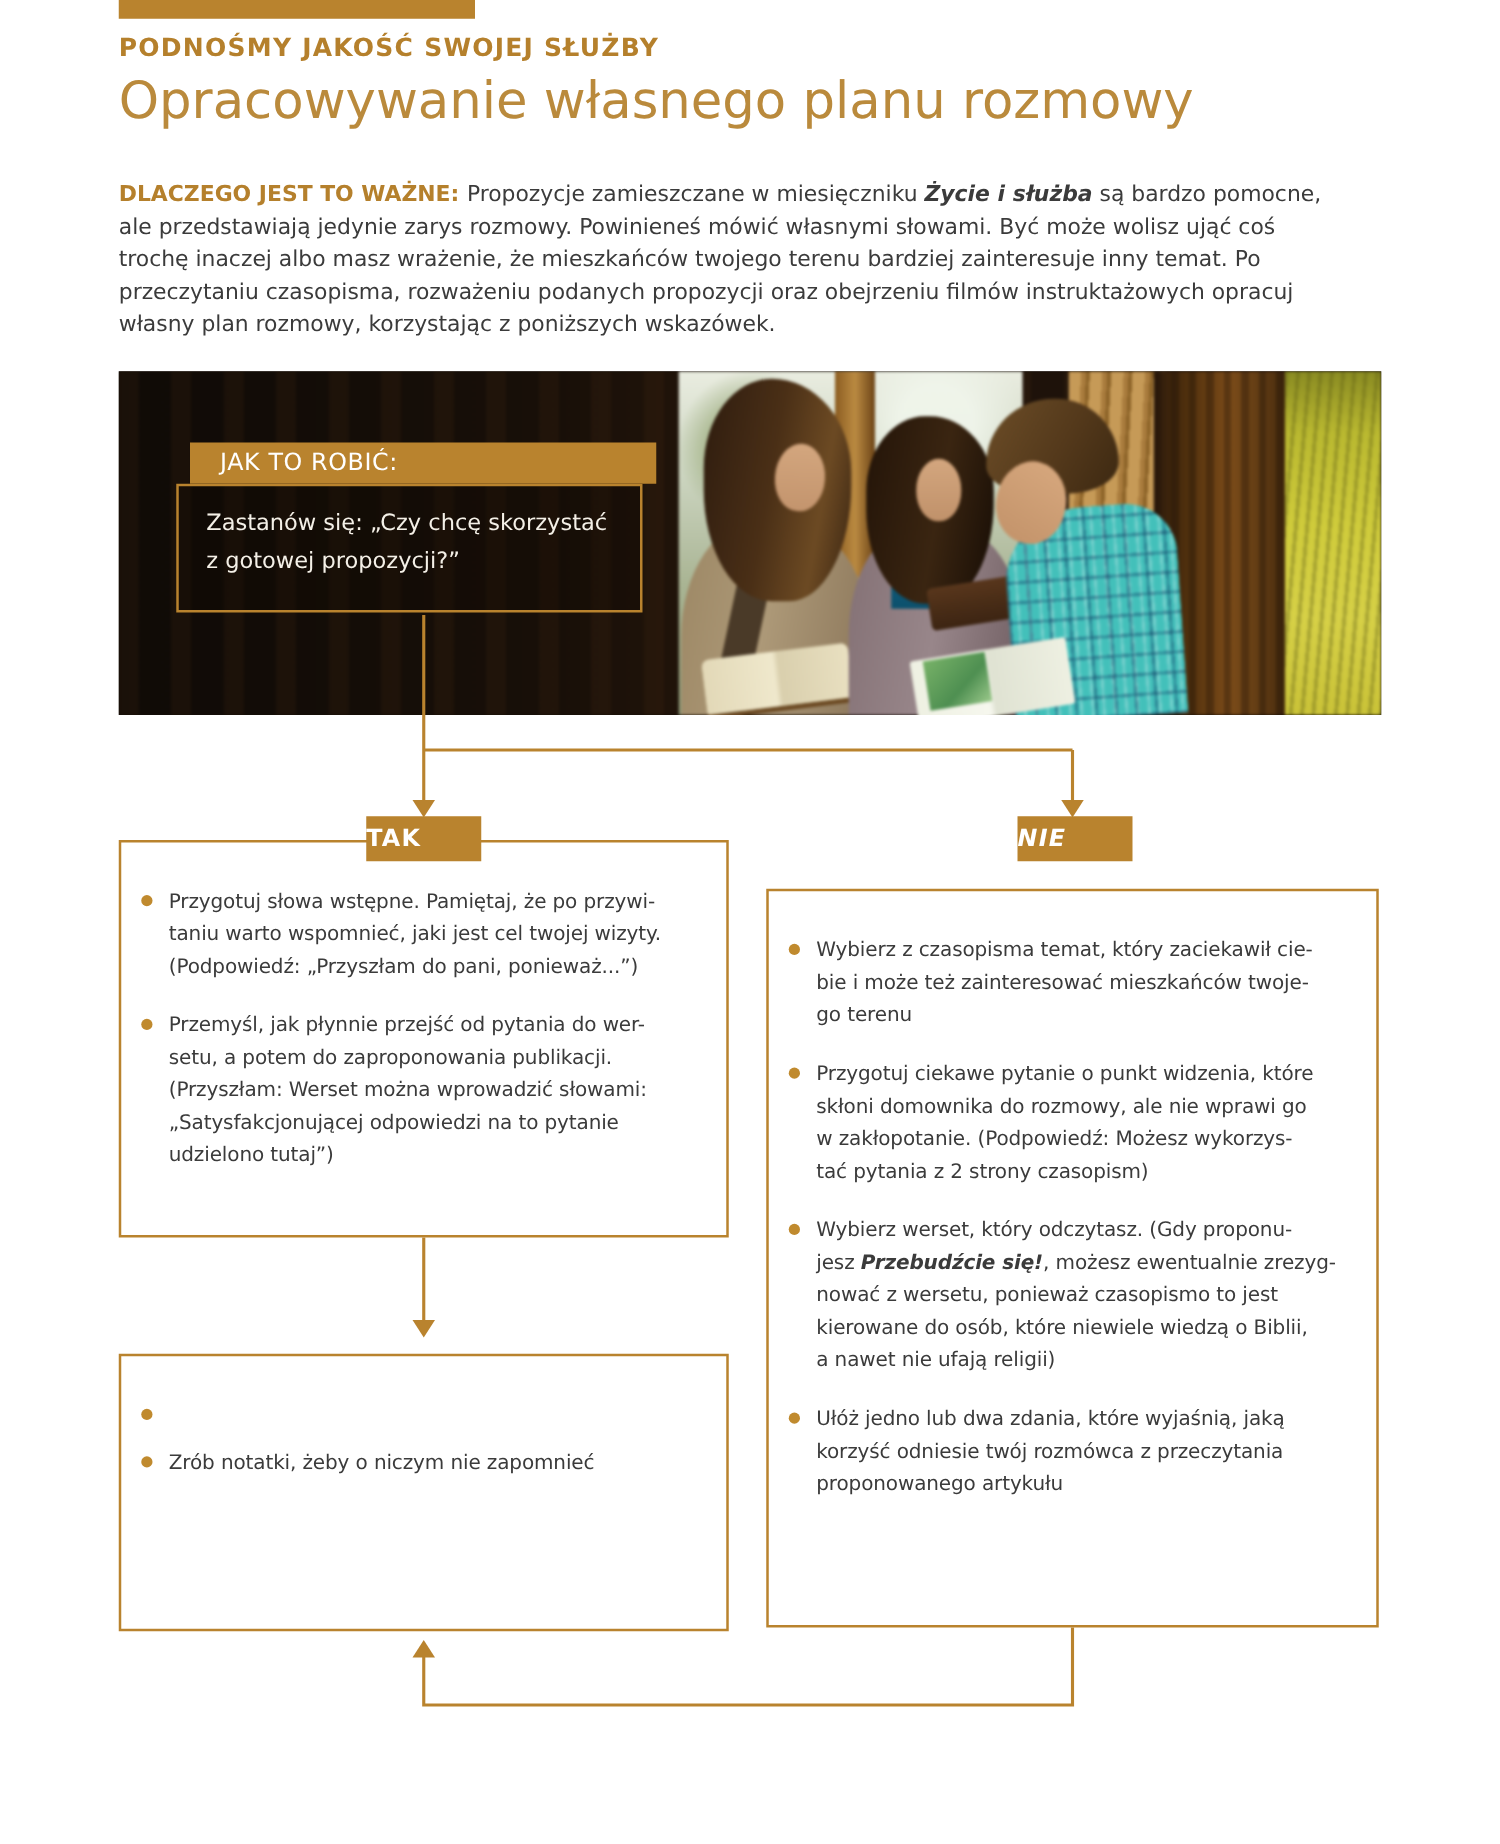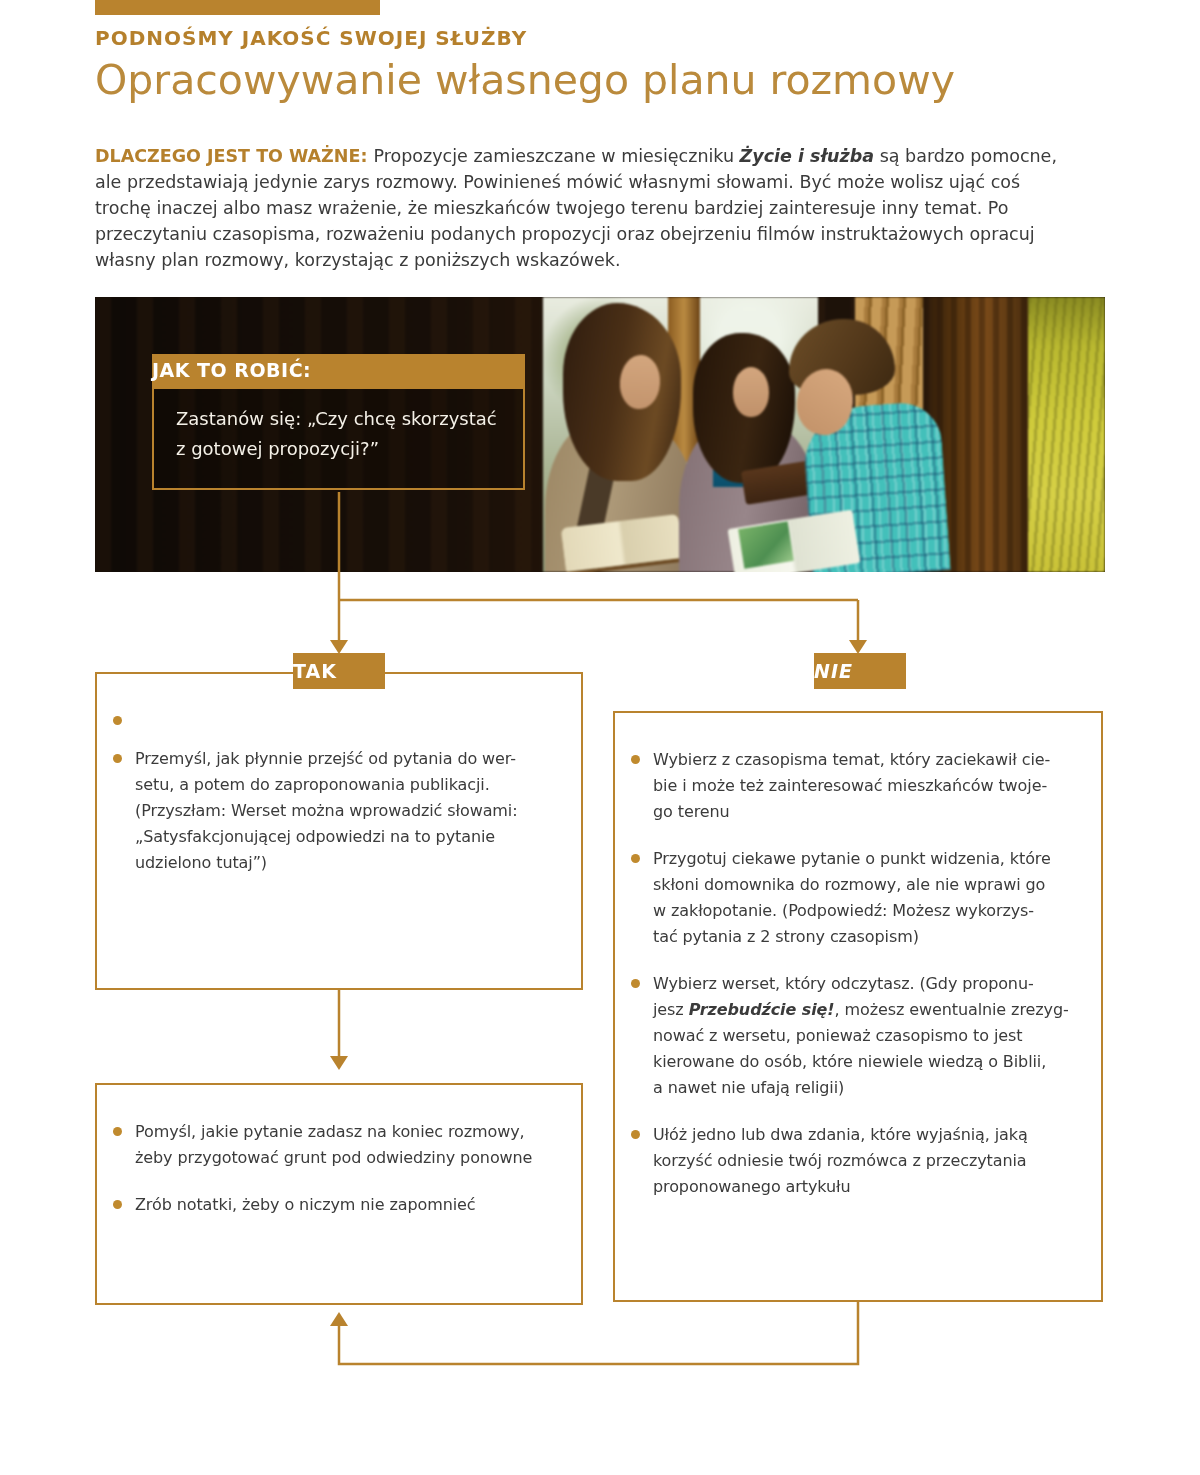--- a/index.html
+++ b/index.html
@@ -57,22 +57,22 @@
   .man-shirt{left:712px;top:108px;width:138px;height:170px;border-radius:48% 30% 0 0/34% 24% 0 0;transform:rotate(-4deg);background-color:#45bfba;background-image:
       repeating-linear-gradient(90deg, rgba(18,58,96,.45) 0 2px, rgba(0,0,0,0) 2px 16px),
       repeating-linear-gradient(0deg, rgba(18,58,96,.45) 0 2px, rgba(0,0,0,0) 2px 16px),
       repeating-linear-gradient(90deg, rgba(255,255,255,.28) 7px 9px, rgba(0,0,0,0) 9px 16px);}
   .man-hair{left:694px;top:22px;width:106px;height:76px;border-radius:52% 48% 40% 36%/70% 68% 34% 30%;background:linear-gradient(120deg,#6b4d28 0%,#54391c 55%,#3c2812 100%);}
   .man-face{left:702px;top:72px;width:56px;height:66px;border-radius:48% 52% 46% 50%;background:linear-gradient(200deg,#d6a87f,#c1926a);transform:rotate(14deg);}
   .magazine{left:636px;top:222px;width:126px;height:54px;border-radius:3px;transform:rotate(-9deg);background:linear-gradient(90deg,#eef0e2 0%,#f6f7ee 46%,#dfe2d2 50%,#eef0e2 100%);}
   .mag-photo{left:646px;top:228px;width:50px;height:40px;transform:rotate(-9deg);background:linear-gradient(140deg,#79b269,#4f8f52 60%,#9cc98c);}
 
   
-  .howto-label{position:absolute;left:57px;top:57px;width:373px;height:33px;background:var(--gold);color:#fff;font-size:19px;font-weight:bold;line-height:33px;letter-spacing:.5px;}
-  .howto-box{position:absolute;left:57px;top:90px;width:373px;height:103px;border:2px solid var(--gold);background:rgba(18,10,3,.30);}
+  .howto-label{position:absolute;left:57px;top:57px;width:373px;height:33px;background:var(--gold);color:#fff;font-size:19px;font-weight:normal;line-height:33px;padding-left:24px;letter-spacing:.5px;}
+  .howto-box{position:absolute;left:46px;top:90px;width:373px;height:103px;border:2px solid var(--gold);background:rgba(18,10,3,.30);}
   .howto-q{padding:15px 8px 0 22px;color:#f4f0e7;font-size:18px;line-height:30px;white-space:pre-line;}
 
   
   .connectors{position:absolute;left:0;top:0;width:1200px;height:1475px;pointer-events:none;}
   .connectors path{stroke:var(--gold);stroke-width:2.5;fill:none;}
   .connectors polygon{fill:var(--gold);stroke:none;}
 
   
   .flow-label{position:absolute;width:92px;height:36px;background:var(--gold);color:#fff;font-size:19px;font-weight:bold;line-height:36px;letter-spacing:1px;z-index:3;}
   .lab-tak{left:293px;top:653px;}
@@ -140,20 +140,23 @@
     <polygon points="330,1326 348,1326 339,1312"></polygon>
   </svg>
 
   <div class="flow-label lab-tak">TAK</div>
   <div class="flow-label lab-nie">NIE</div>
 
   <div class="flow-box box-yes">
     <ul>
       <li>
         <span class="dot"></span>
+        <p class="btext"><span>Przygotuj słowa wstępne. Pamiętaj, że po przywi-
+taniu warto wspomnieć, jaki jest cel twojej wizyty.
+(Podpowiedź: „Przyszłam do pani, ponieważ...”)</span></p>
       </li>
       <li>
         <span class="dot"></span>
         <p class="btext"><span>Przemyśl, jak płynnie przejść od pytania do wer-
 setu, a potem do zaproponowania publikacji.
 (Przyszłam: Werset można wprowadzić słowami:
 „Satysfakcjonującej odpowiedzi na to pytanie
 udzielono tutaj”)</span></p>
       </li>
     </ul>
@@ -188,22 +191,20 @@
 korzyść odniesie twój rozmówca z przeczytania
 proponowanego artykułu</span></p>
       </li>
     </ul>
   </div>
 
   <div class="flow-box box-final">
     <ul>
       <li>
         <span class="dot"></span>
-        <p class="btext"><span>Pomyśl, jakie pytanie zadasz na koniec rozmowy,
-żeby przygotować grunt pod odwiedziny ponowne</span></p>
       </li>
       <li>
         <span class="dot"></span>
         <p class="btext"><span>Zrób notatki, żeby o niczym nie zapomnieć</span></p>
       </li>
     </ul>
   </div>
 
 </div>
 

